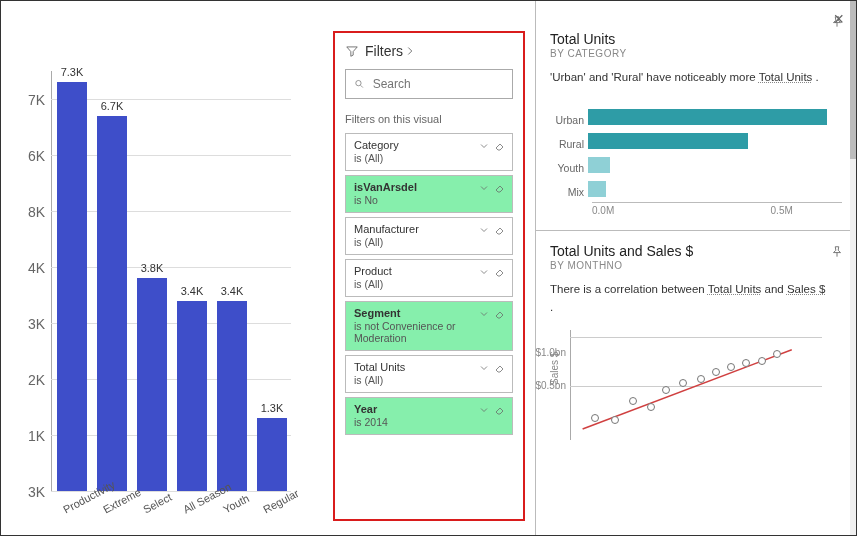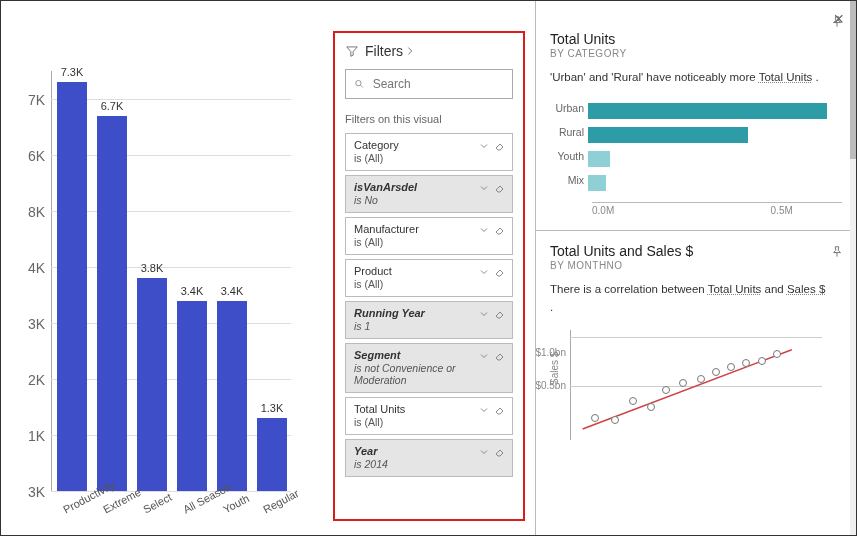--- a/index.html
+++ b/index.html
@@ -18,38 +18,38 @@
   .cat-label { position:absolute; font-size:11px; color:#555; transform: rotate(-28deg); transform-origin: left top; white-space:nowrap; }
 
   
   .filters-pane { position:absolute; left:332px; top:30px; width:192px; height:490px; border:2px solid #d91c1c; background:#fff; }
   .filters-header { display:flex; align-items:center; justify-content:flex-start; padding:10px 10px 4px 10px; }
   .filters-title { display:flex; align-items:center; gap:6px; font-size:14px; color:#333; }
   .search-box { margin:6px 10px 4px 10px; border:1px solid #aaa; height:30px; display:flex; align-items:center; padding:0 8px; gap:6px; }
   .search-box input { border:none; outline:none; width:100%; font-size:12px; color:#7f1d1d; background:transparent; }
   .section-label { font-size:11px; color:#666; padding:10px 10px 4px 10px; }
   .filter-row { margin:4px 10px 0 10px; border:1px solid #bbb; padding:5px 6px 6px 8px; position:relative; min-height:30px; }
-  .filter-row.active { background:#e5e5e5;font-style:italic; }
+  .filter-row.active { background:#86efac; }
   .filter-name { font-size:11px; color:#333; }
   .filter-row.active .filter-name { font-weight:600; }
   .filter-value { font-size:10.5px; color:#555; margin-top:1px; }
   .filter-icons { position:absolute; right:6px; top:6px; display:flex; gap:4px; }
 
   
   .right-pane { position:absolute; left:534px; top:0; width:321px; height:534px; border-left:1px solid #bbb; }
   .close-x { position:absolute; right:12px; top:8px; font-size:18px; color:#666; cursor:pointer; }
   .card { border-bottom:1px solid #bbb; padding:12px 14px 10px 14px; position:relative; }
   .card-title { font-size:14px; color:#222; }
   .card-sub { font-size:10px; color:#888; letter-spacing:0.5px; margin-top:1px; }
   .card-desc { font-size:11.5px; color:#333; margin-top:10px; line-height:1.5; }
   .card-desc .u { text-decoration: underline dotted #888; }
   .pin { position:absolute; right:12px; top:14px; }
 
   .hbar-chart { margin-top:16px; }
-  .hbar-row { display:flex; align-items:flex-start; height:24px; }
+  .hbar-row { display:flex; align-items:flex-end; height:24px; }
   .hbar-label { width:38px; font-size:10.5px; color:#666; text-align:right; padding-right:4px; }
   .hbar-track { flex:1; position:relative; height:18px; }
   .hbar-fill { position:absolute; left:0; top:1px; height:16px; background:#2e9ca6; }
   .hbar-fill.secondary { background:#8fd0d6; }
   .hbar-axis { margin-left:42px; border-top:1px solid #bbb; position:relative; height:18px; margin-top:4px; }
   .hbar-tick { position:absolute; top:2px; font-size:10px; color:#888; }
 
   .scatter { margin-top:14px; margin-left:20px; position:relative; width:252px; height:110px; }
   .ylab { position:absolute; left:-16px; top:50%; transform:rotate(-90deg) translate(0,-50%); transform-origin:left top; font-size:10px; color:#888; }
   .ytick { position:absolute; left:-2px; font-size:10px; color:#888; text-align:right; width:40px; transform:translateX(-42px); }
@@ -168,32 +168,20 @@
               <path d="M6 9l6 6 6-6"></path>
             </svg>
             <svg class="icon sm" viewBox="0 0 24 24">
               <path d="M4 16l8-8 6 6-6 6H8z"></path>
             </svg>
           </div>
         </div>
         <div class="filter-row">
           <div class="filter-name">Product</div>
           <div class="filter-value">is (All)</div>
-          <div class="filter-icons">
-            <svg class="icon sm" viewBox="0 0 24 24">
-              <path d="M6 9l6 6 6-6"></path>
-            </svg>
-            <svg class="icon sm" viewBox="0 0 24 24">
-              <path d="M4 16l8-8 6 6-6 6H8z"></path>
-            </svg>
-          </div>
-        </div>
-        <div class="filter-row active">
-          <div class="filter-name">Running Year</div>
-          <div class="filter-value">is 1</div>
           <div class="filter-icons">
             <svg class="icon sm" viewBox="0 0 24 24">
               <path d="M6 9l6 6 6-6"></path>
             </svg>
             <svg class="icon sm" viewBox="0 0 24 24">
               <path d="M4 16l8-8 6 6-6 6H8z"></path>
             </svg>
           </div>
         </div>
         <div class="filter-row active">

